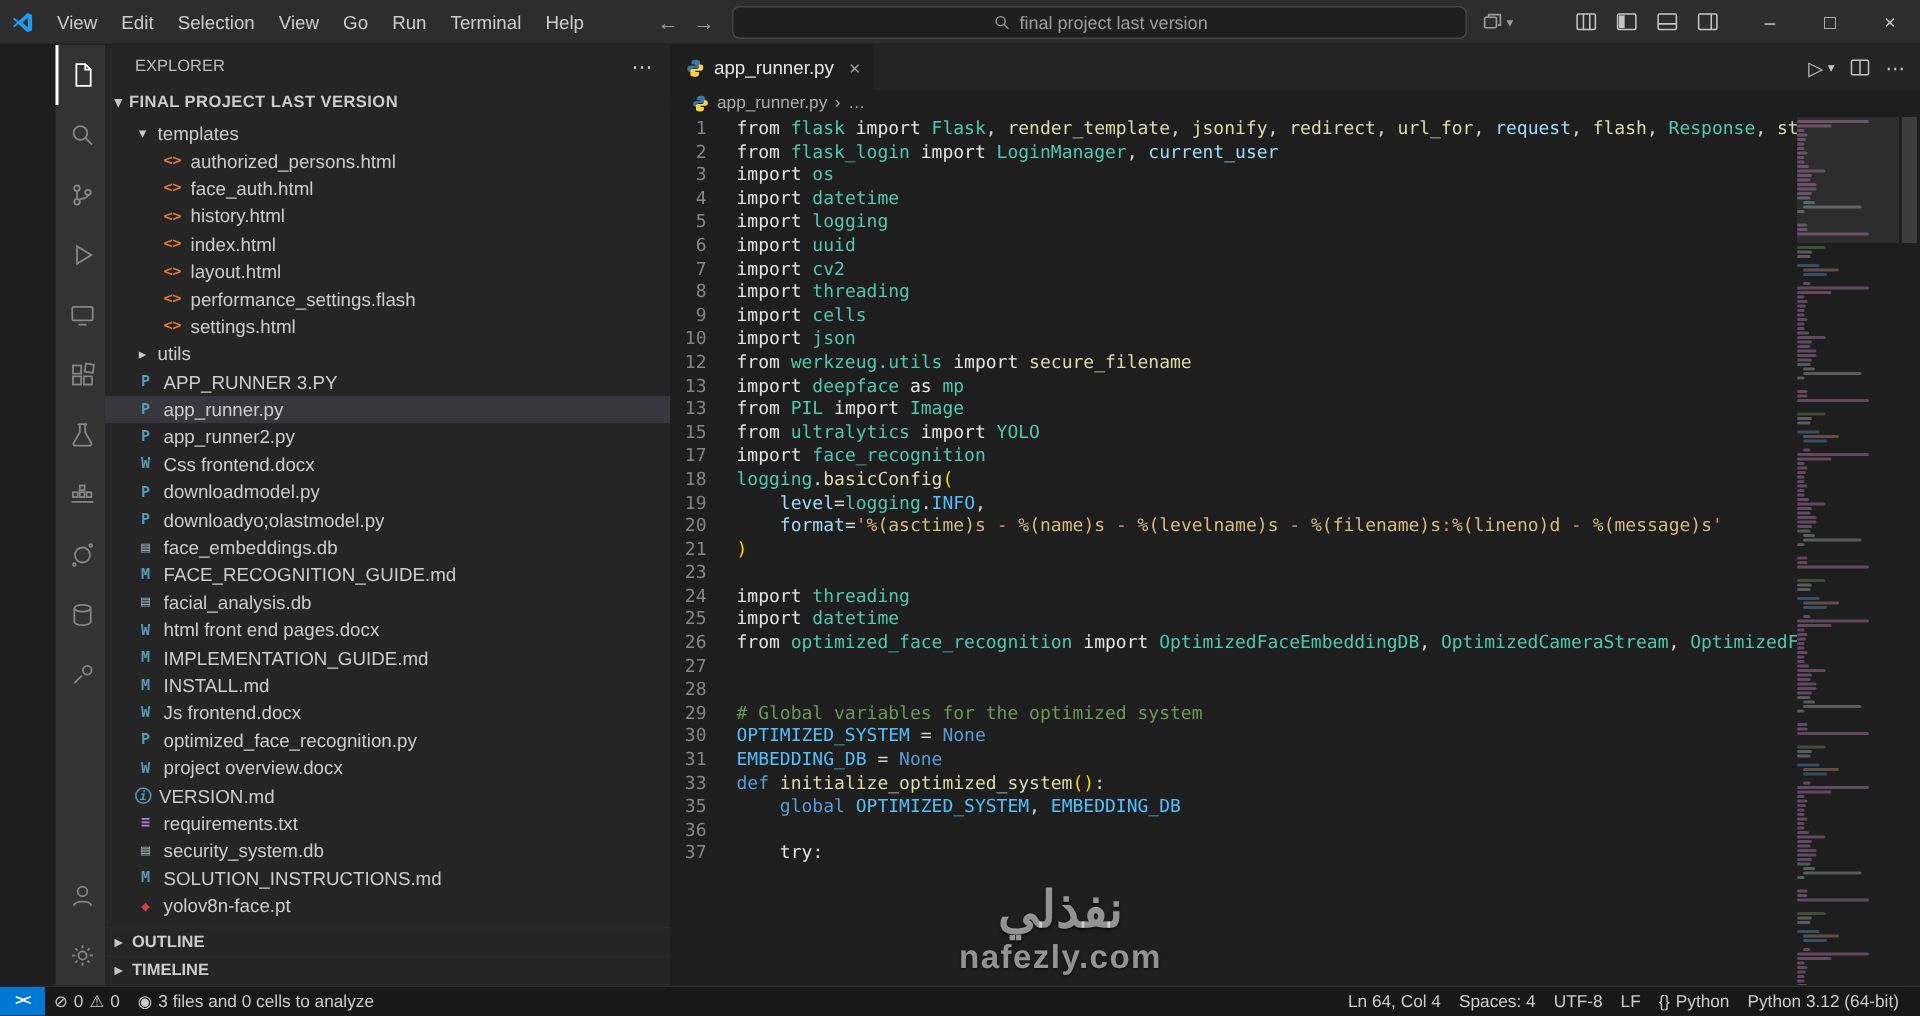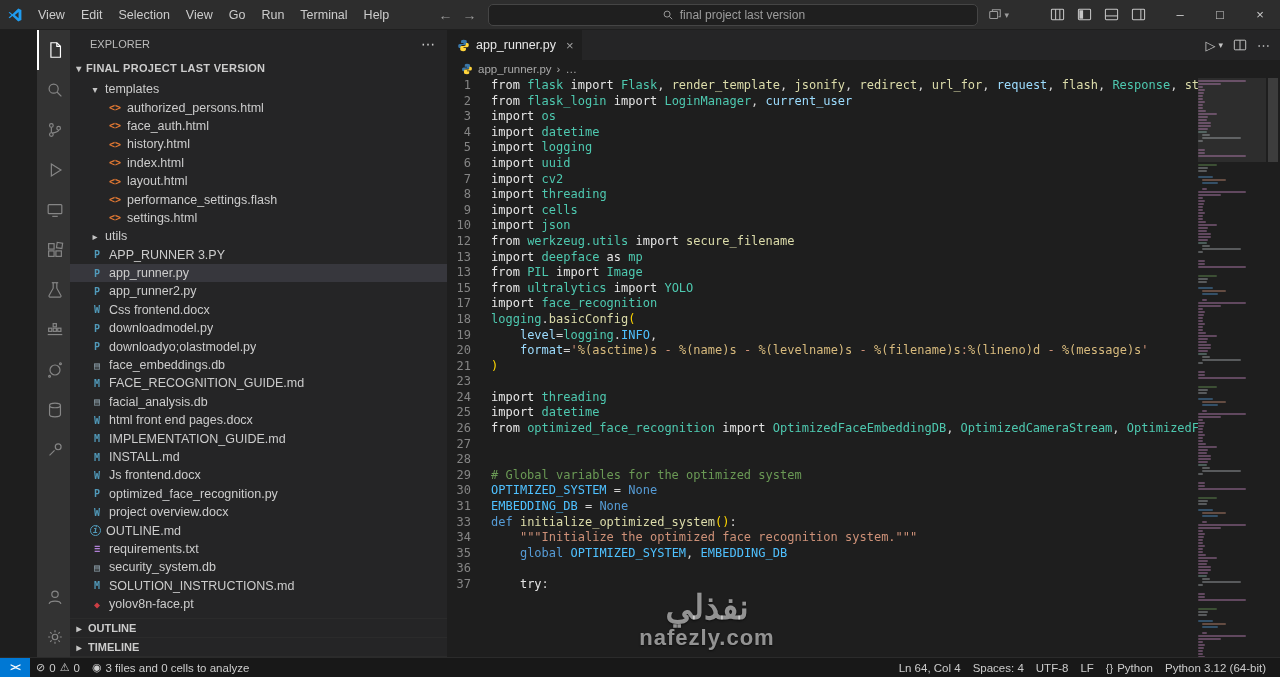--- a/index.html
+++ b/index.html
@@ -341,21 +341,21 @@
         <div class="trow" style="padding-left: 20px;">
           <span class="ficon" style="color: rgb(81, 154, 186);">P</span>
           <span class="tlabel">optimized_face_recognition.py</span>
         </div>
         <div class="trow" style="padding-left: 20px;">
           <span class="ficon" style="color: rgb(81, 154, 186);">W</span>
           <span class="tlabel">project overview.docx</span>
         </div>
         <div class="trow" style="padding-left: 20px;">
           <span class="ficon circle" style="color: rgb(81, 154, 186);">i</span>
-          <span class="tlabel">OUTLINE.md</span>
+          <span class="tlabel">VERSION.md</span>
         </div>
         <div class="trow" style="padding-left: 20px;">
           <span class="ficon" style="color: rgb(177, 128, 215);">≡</span>
           <span class="tlabel">requirements.txt</span>
         </div>
         <div class="trow" style="padding-left: 20px;">
           <span class="ficon" style="color: rgb(144, 164, 174);">▤</span>
           <span class="tlabel">security_system.db</span>
         </div>
         <div class="trow" style="padding-left: 20px;">
@@ -432,21 +432,20 @@
           <div class="cline"><span class="lnum">23</span><span class="ltext"></span></div>
           <div class="cline"><span class="lnum">24</span><span class="ltext"><span class="tk-kw">import </span><span class="tk-mod">threading</span></span></div>
           <div class="cline"><span class="lnum">25</span><span class="ltext"><span class="tk-kw">import </span><span class="tk-mod">datetime</span></span></div>
           <div class="cline"><span class="lnum">26</span><span class="ltext"><span class="tk-kw">from </span><span class="tk-mod">optimized_face_recognition</span><span class="tk-kw"> import </span><span class="tk-cls">OptimizedFaceEmbeddingDB</span><span class="tk-pl">, </span><span class="tk-cls">OptimizedCameraStream</span><span class="tk-pl">, </span><span class="tk-cls">OptimizedFaceRecogn</span></span></div>
           <div class="cline"><span class="lnum">27</span><span class="ltext"></span></div>
           <div class="cline"><span class="lnum">28</span><span class="ltext"></span></div>
           <div class="cline"><span class="lnum">29</span><span class="ltext"><span class="tk-com"># Global variables for the optimized system</span></span></div>
           <div class="cline"><span class="lnum">30</span><span class="ltext"><span class="tk-const">OPTIMIZED_SYSTEM</span><span class="tk-op"> = </span><span class="tk-kw2">None</span></span></div>
           <div class="cline"><span class="lnum">31</span><span class="ltext"><span class="tk-const">EMBEDDING_DB</span><span class="tk-op"> = </span><span class="tk-kw2">None</span></span></div>
           <div class="cline"><span class="lnum">33</span><span class="ltext"><span class="tk-kw2">def </span><span class="tk-fn">initialize_optimized_system</span><span class="tk-br">()</span><span class="tk-pl">:</span></span></div>
-          <div class="cline"><span class="lnum">34</span><span class="ltext"><span class="tk-pl">    </span><span class="tk-str">"""Initialize the optimized face recognition system."""</span></span></div>
           <div class="cline"><span class="lnum">35</span><span class="ltext"><span class="tk-pl">    </span><span class="tk-kw2">global </span><span class="tk-const">OPTIMIZED_SYSTEM</span><span class="tk-pl">, </span><span class="tk-const">EMBEDDING_DB</span></span></div>
           <div class="cline"><span class="lnum">36</span><span class="ltext"></span></div>
           <div class="cline"><span class="lnum">37</span><span class="ltext"><span class="tk-pl">    </span><span class="tk-kw">try</span><span class="tk-pl">:</span></span></div>
         </div>
       <div class="minimap" id="minimap">
         <div class="mm-slider"></div>
       <div class="mm-line" style="margin-left: 0px; width: 48.15px; background: rgb(197, 134, 192);"></div>
           <div class="mm-line" style="margin-left: 0px; width: 22.5px; background: rgb(197, 134, 192);"></div>
           <div class="mm-line" style="margin-left: 0px; width: 5px; background: rgb(197, 134, 192);"></div>
           <div class="mm-line" style="margin-left: 0px; width: 6.75px; background: rgb(197, 134, 192);"></div>

